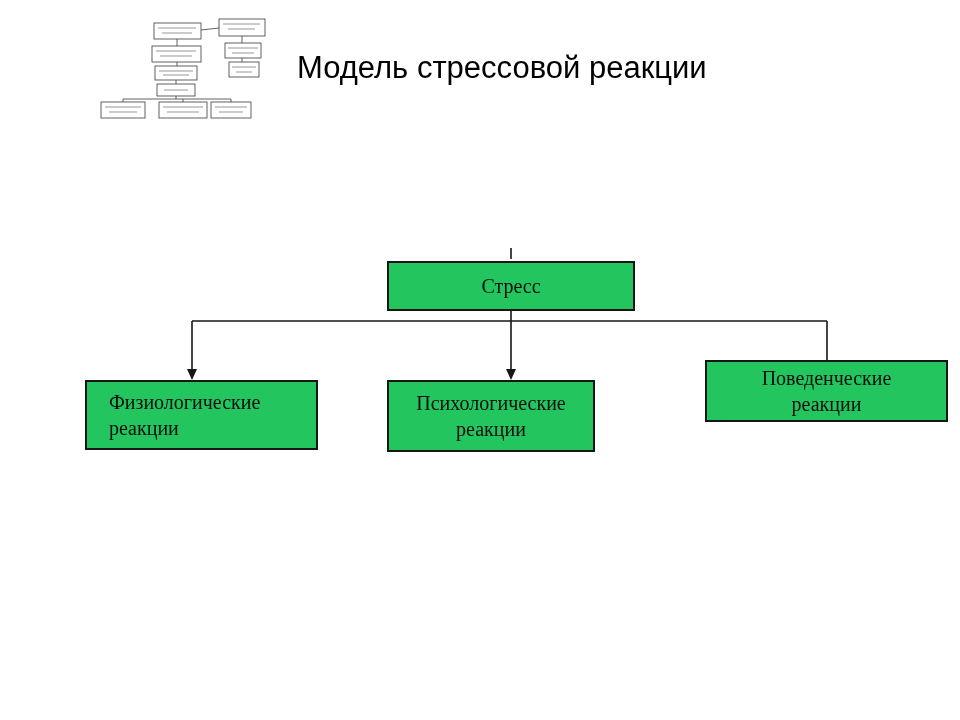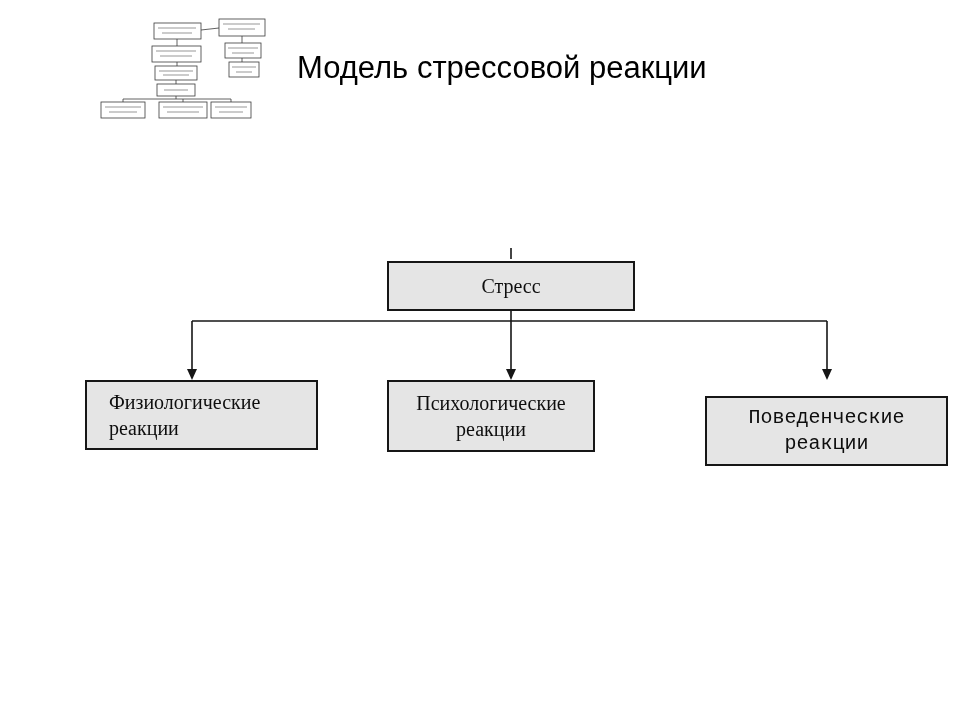--- a/index.html
+++ b/index.html
@@ -28,37 +28,37 @@
   }
   .connectors {
     position: absolute;
     left: 0;
     top: 0;
   }
   .node {
     position: absolute;
     box-sizing: border-box;
     border: 2px solid #161616;
-    background: #e5e5e5;
+    background: #22c55e;
     color: #0e0e0e;
     display: flex;
     align-items: center;
     justify-content: center;
     font-size: 20px;
     line-height: 1.3;
   }
   .node span {
     white-space: pre-line;
     text-align: center;
   }
   .node-stress       { left: 347px; top: 261px; width: 248px; height: 50px; }
   .node-physio       { left: 45px;  top: 380px; width: 233px; height: 70px; justify-content: flex-start; padding-left: 22px; align-items: center; }
   .node-physio span  { text-align: left; }
   .node-psycho       { left: 347px; top: 380px; width: 208px; height: 72px; }
-  .node-behav        { left: 665px; top: 396px; width: 243px; height: 70px; font-family: Liberation Mono, monospace; }
+  .node-behav        { left: 665px; top: 360px; width: 243px; height: 62px; }
 </style>
 </head>
 <body>
 
 <div class="slide">
 
   <svg class="thumb" width="176" height="110" viewBox="0 0 176 110">
     <g stroke="#3a3a3a" stroke-width="0.8" fill="none">
 
       <rect x="58" y="10" width="47" height="16"></rect>

